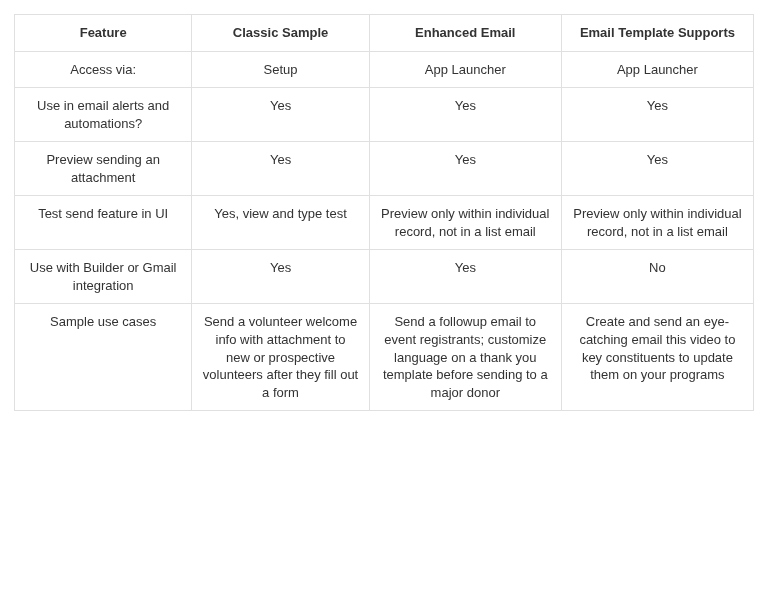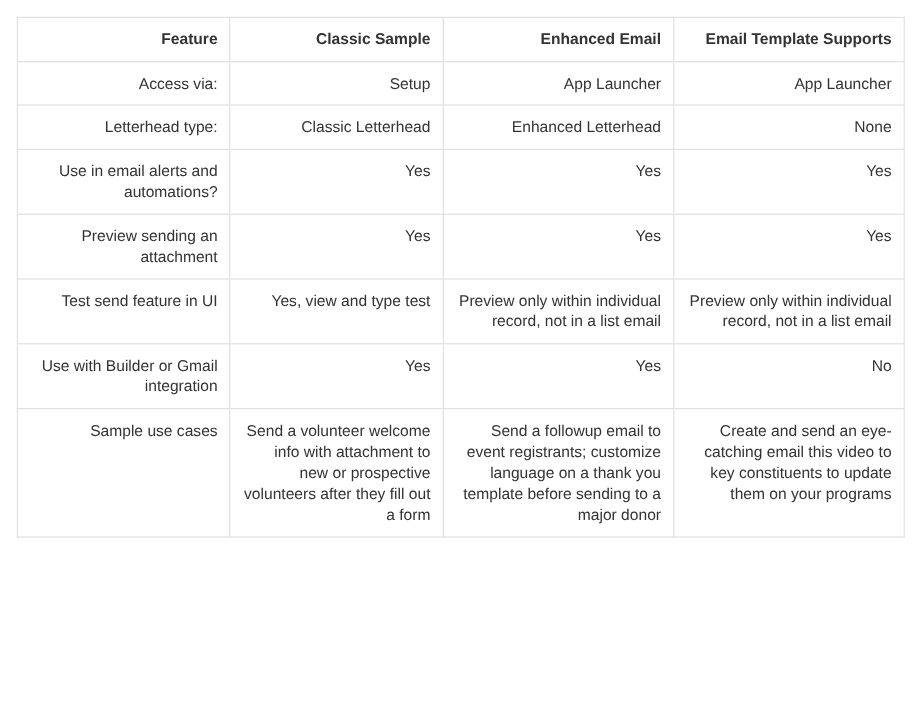--- a/index.html
+++ b/index.html
@@ -13,21 +13,21 @@
       width: 768px;
     }
     table {
       width: 100%;
       border-collapse: collapse;
       table-layout: fixed;
     }
     th, td {
       border: 1px solid #e0e0e0;
       padding: 9px 10px;
-      text-align: right;
+      text-align: center;
       vertical-align: top;
       line-height: 1.35;
     }
     th {
       font-weight: bold;
       background: #fff;
     }
     col.c0 { width: 24%; }
     col.c1 { width: 24%; }
     col.c2 { width: 26%; }
@@ -52,26 +52,20 @@
     </tr>
   </thead>
   <tbody>
     <tr>
       <td>Access via:</td>
       <td>Setup</td>
       <td>App Launcher</td>
       <td>App Launcher</td>
     </tr>
     <tr>
-      <td>Letterhead type:</td>
-      <td>Classic Letterhead</td>
-      <td>Enhanced Letterhead</td>
-      <td>None</td>
-    </tr>
-    <tr>
       <td>Use in email alerts and automations?</td>
       <td>Yes</td>
       <td>Yes</td>
       <td>Yes</td>
     </tr>
     <tr>
       <td>Preview sending an attachment</td>
       <td>Yes</td>
       <td>Yes</td>
       <td>Yes</td>

